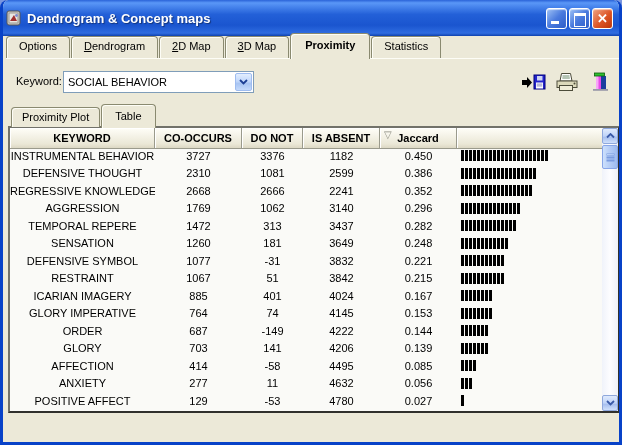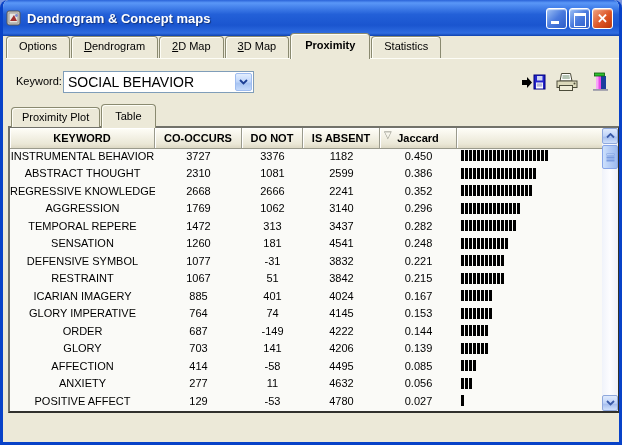--- a/index.html
+++ b/index.html
@@ -30,21 +30,21 @@
        box-shadow:inset 1px 1px 0 #fdfdf6;white-space:nowrap;cursor:default;}
   .tab.active{height:26px;font-weight:bold;padding:5px 14px 3px;position:relative;z-index:4;margin-bottom:-1px;}
   .tab u{text-decoration:underline;}
   
   .page{position:absolute;left:3px;top:58px;width:616px;height:384px;background:#ece9d8;
         border-top:1px solid #fdfdf6;}
   .kw-label{position:absolute;left:10px;top:16px;font-size:11px;color:#000;}
   .combo{position:absolute;left:57px;top:12px;width:191px;height:22px;background:#fff;
          border:1px solid #7f9db9;}
   .combo-value{position:absolute;left:4px;top:0;right:19px;height:32px;line-height:20px;
-         font-size:14px;color:#000;white-space:nowrap;overflow:hidden;}
+         font-size:11px;color:#000;white-space:nowrap;overflow:hidden;}
   .combo-btn{position:absolute;right:1px;top:1px;width:17px;height:18px;border-radius:2px;
          background:linear-gradient(180deg,#e3eefe 0%,#c2d8fb 45%,#a8c4f2 60%,#c4dafc 100%);
          border:1px solid #9ebcf0;display:flex;align-items:center;justify-content:center;}
   .toolbar{position:absolute;right:10px;top:12px;display:flex;gap:9px;align-items:center;}
   .tb-icon{width:24px;height:22px;display:flex;align-items:center;justify-content:center;cursor:pointer;}
   
   .subtabstrip{position:absolute;left:5px;top:44px;height:24px;display:flex;align-items:flex-end;z-index:2;}
   .subtab{height:20px;padding:3px 10px 2px;font-size:11px;background:#ece9d8;
           border:1px solid #8a8a70;border-bottom:none;border-radius:4px 4px 0 0;margin-right:1px;
           box-shadow:inset 1px 1px 0 #fdfdf6;white-space:nowrap;}
@@ -208,21 +208,21 @@
                 <div class="bar"></div>
                 <div class="bar"></div>
                 <div class="bar"></div>
                 <div class="bar"></div>
                 <div class="bar"></div>
                 <div class="bar"></div>
               </div>
   </div>
 
   <div class="trow">
-    <div class="td c-keyword">ABSTRACT THOUGHT</div>
+    <div class="td c-keyword">DEFENSIVE THOUGHT</div>
     <div class="td c-co_occurs">2310</div>
     <div class="td c-do_not">1081</div>
     <div class="td c-is_absent">2599</div>
     <div class="td c-jaccard">0.386</div>
     <div class="td td-bars c-bars">
                 <div class="bar"></div>
                 <div class="bar"></div>
                 <div class="bar"></div>
                 <div class="bar"></div>
                 <div class="bar"></div>
@@ -317,21 +317,21 @@
                 <div class="bar"></div>
                 <div class="bar"></div>
                 <div class="bar"></div>
               </div>
   </div>
 
   <div class="trow">
     <div class="td c-keyword">SENSATION</div>
     <div class="td c-co_occurs">1260</div>
     <div class="td c-do_not">181</div>
-    <div class="td c-is_absent">4541</div>
+    <div class="td c-is_absent">3649</div>
     <div class="td c-jaccard">0.248</div>
     <div class="td td-bars c-bars">
                 <div class="bar"></div>
                 <div class="bar"></div>
                 <div class="bar"></div>
                 <div class="bar"></div>
                 <div class="bar"></div>
                 <div class="bar"></div>
                 <div class="bar"></div>
                 <div class="bar"></div>

